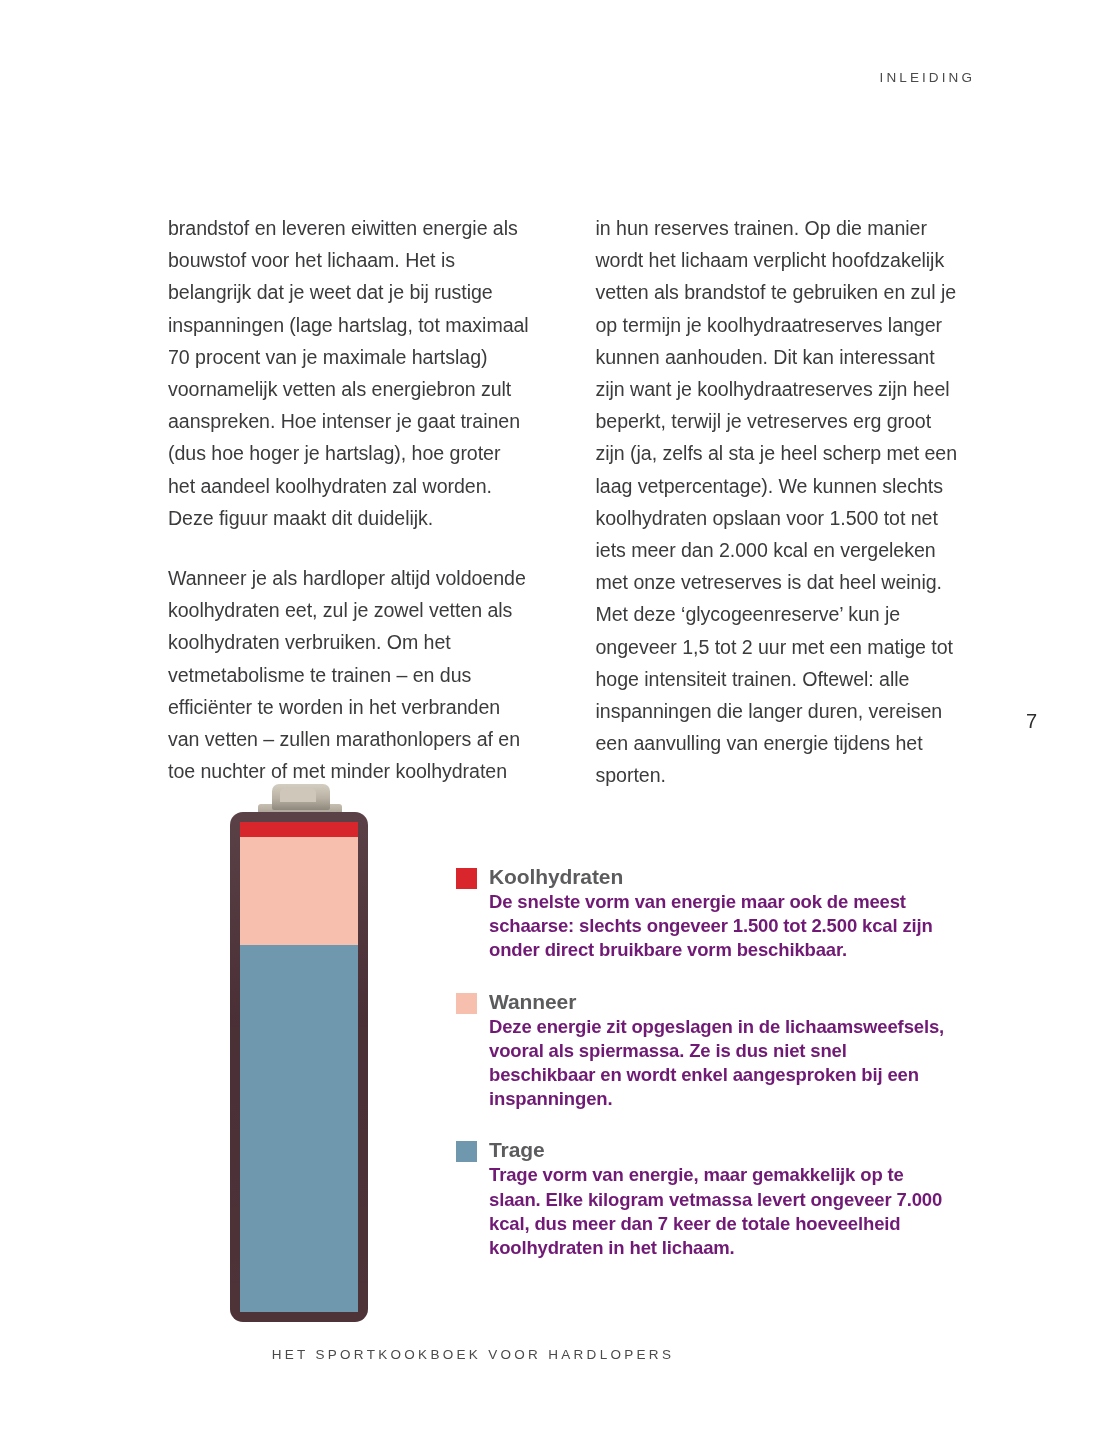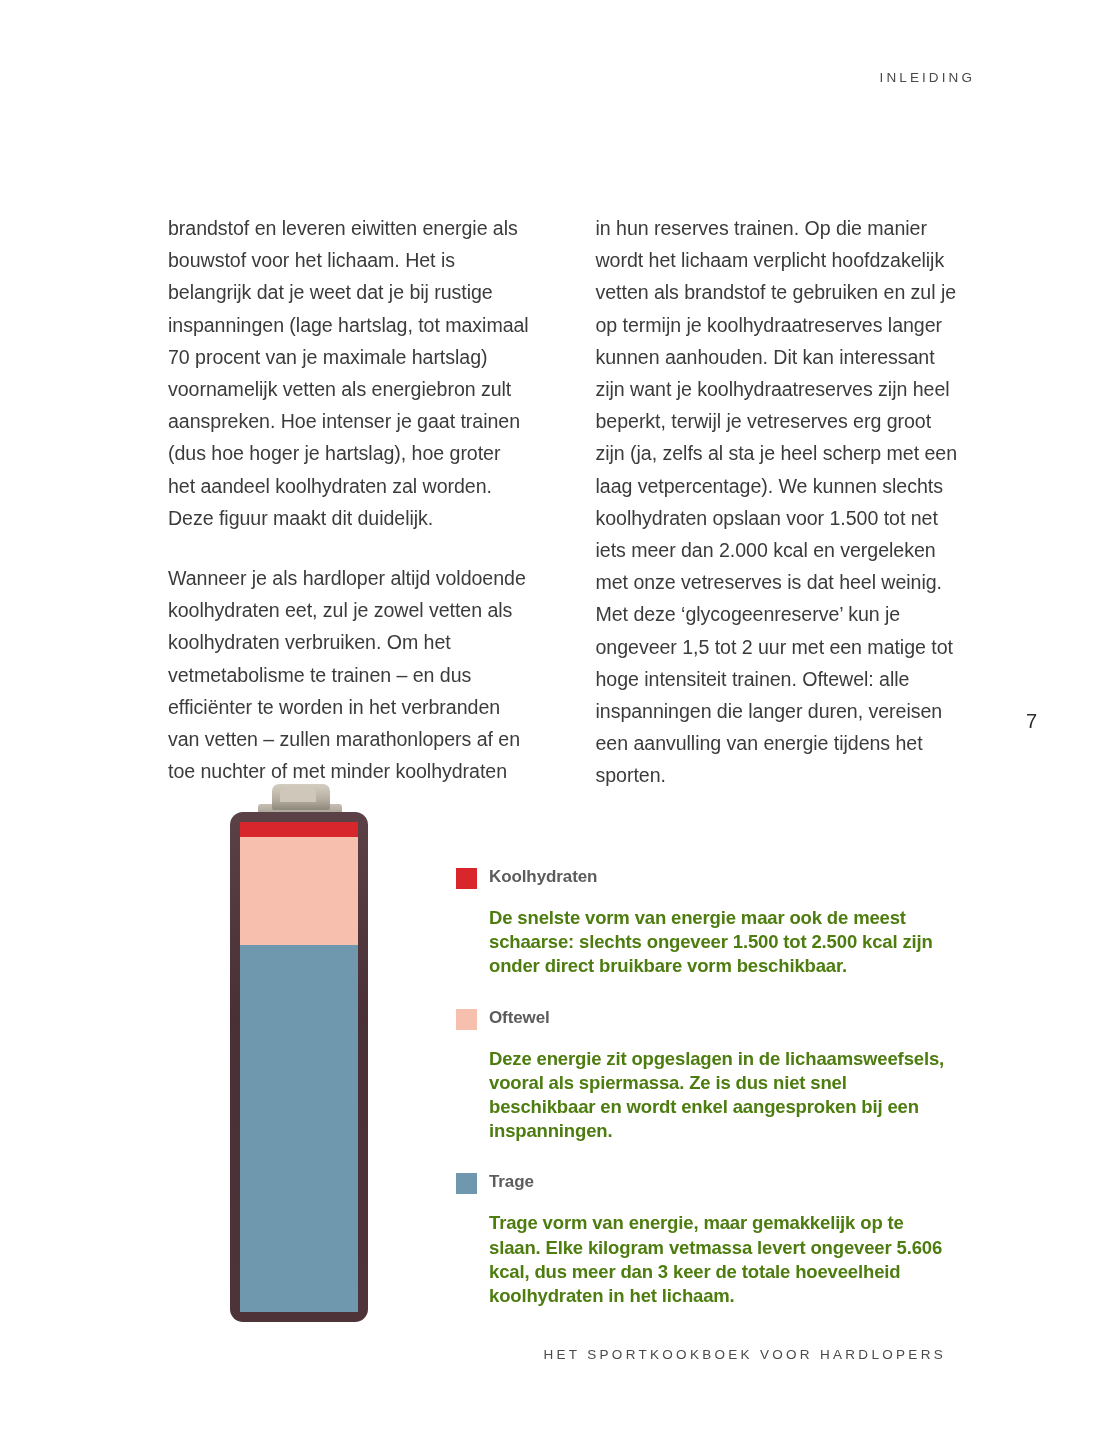--- a/index.html
+++ b/index.html
@@ -163,42 +163,41 @@
     margin-top: 4px;
     margin-right: 12px;
   }
   .swatch.carbs { background: #d8262c; }
   .swatch.prot  { background: #f7c0ae; }
   .swatch.fat   { background: #6f97ae; }
 
   .legend-body { flex: 1; }
 
   .legend-title {
-    font-size: 17px;
+    font-size: 21px;
     font-weight: 700;
     color: #5c5c5e;
     line-height: 26px;
     letter-spacing: -0.1px;
   }
   .legend-desc {
     font-size: 18.5px;
     font-weight: 700;
-    color: #4d7c0f;
+    color: #701a75;
     line-height: 24.2px;
     letter-spacing: -0.15px;
-    margin-top: 16px;
   }
 
   
   .footer {
     position: absolute;
     bottom: 78px;
     left: 0;
     width: 946px;
-    text-align: right;
+    text-align: center;
     font-size: 13.5px;
     letter-spacing: 3.3px;
     color: #4a4a4a;
     text-transform: uppercase;
   }
 </style>
 </head>
 <body>
 
 <div class="page">
@@ -237,30 +236,30 @@
         <span class="swatch carbs"></span>
         <div class="legend-body">
           <div class="legend-title">Koolhydraten</div>
           <div class="legend-desc">De snelste vorm van energie maar ook de meest schaarse: slechts ongeveer 1.500 tot 2.500 kcal zijn onder direct bruikbare vorm beschikbaar.</div>
         </div>
       </div>
 
       <div class="legend-item">
         <span class="swatch prot"></span>
         <div class="legend-body">
-          <div class="legend-title">Oftewel</div>
+          <div class="legend-title">Wanneer</div>
           <div class="legend-desc">Deze energie zit opgeslagen in de lichaamsweefsels, vooral als spiermassa. Ze is dus niet snel beschikbaar en wordt enkel aangesproken bij een inspanningen.</div>
         </div>
       </div>
 
       <div class="legend-item">
         <span class="swatch fat"></span>
         <div class="legend-body">
           <div class="legend-title">Trage</div>
-          <div class="legend-desc">Trage vorm van energie, maar gemakkelijk op te slaan. Elke kilogram vetmassa levert ongeveer 5.606 kcal, dus meer dan 3 keer de totale hoeveelheid koolhydraten in het lichaam.</div>
+          <div class="legend-desc">Trage vorm van energie, maar gemakkelijk op te slaan. Elke kilogram vetmassa levert ongeveer 7.000 kcal, dus meer dan 7 keer de totale hoeveelheid koolhydraten in het lichaam.</div>
         </div>
       </div>
 
     </div>
   </div>
 
   <div class="footer">HET SPORTKOOKBOEK VOOR HARDLOPERS</div>
 
 </div>
 

